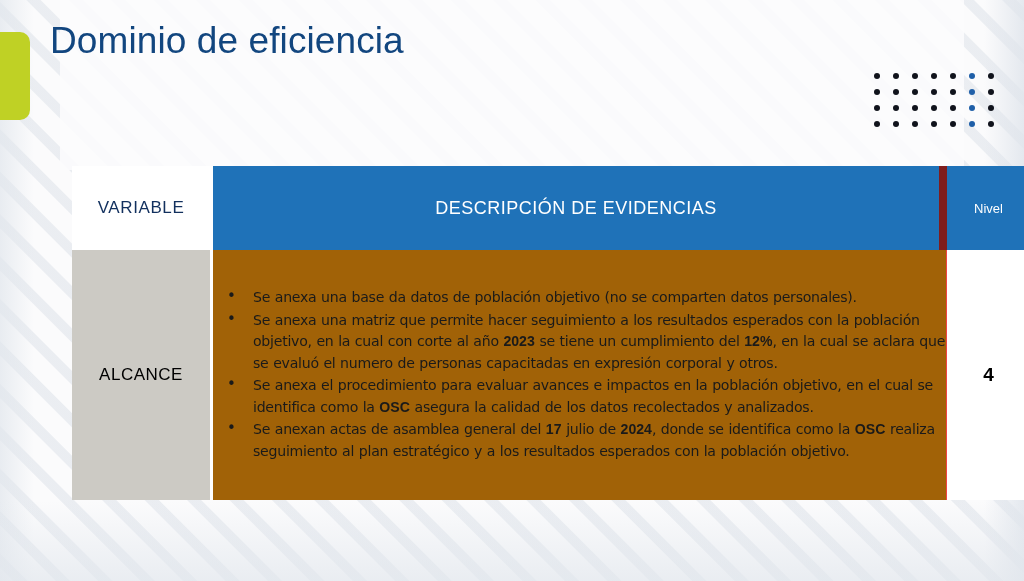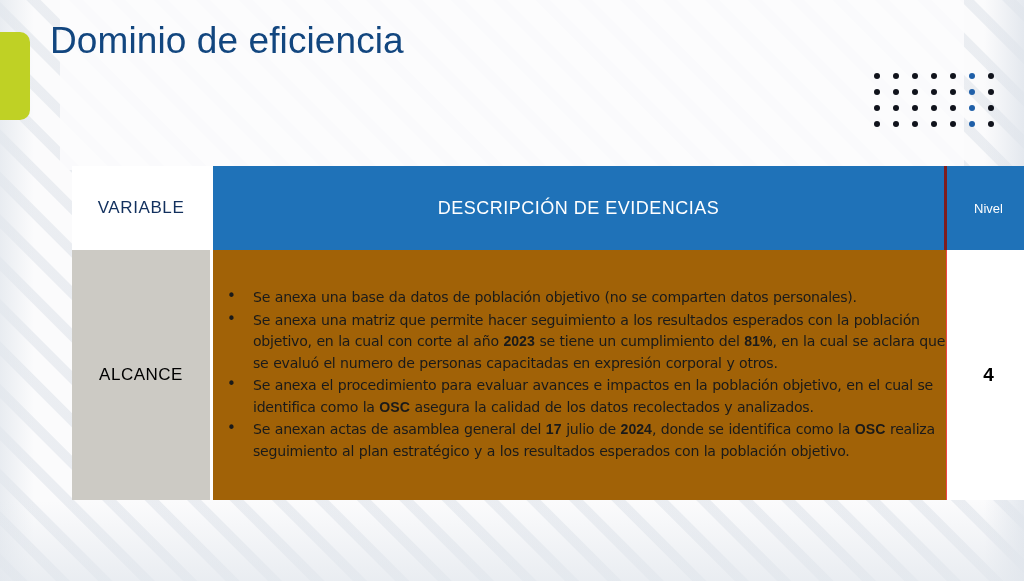--- a/index.html
+++ b/index.html
@@ -136,21 +136,21 @@
   .th-descripcion {
     width: 737px;
     height: 84px;
     background: #1f72b8;
     color: #ffffff;
     font-size: 18px;
     font-weight: 400;
     letter-spacing: 0.5px;
     text-align: center;
     border-left: 3px solid #ffffff;
-    border-right: 3px solid #7f1d1d;
+    border-right: 8px solid #7f1d1d;
   }
   .th-nivel {
     width: 83px;
     height: 84px;
     background: #1f72b8;
     color: #ffffff;
     font-size: 13px;
     font-weight: 400;
     text-align: center;
   }
@@ -269,21 +269,21 @@
         <th class="th-descripcion">DESCRIPCIÓN DE EVIDENCIAS</th>
         <th class="th-nivel">Nivel</th>
       </tr>
     </thead>
     <tbody>
       <tr>
         <td class="td-variable">ALCANCE</td>
         <td class="td-descripcion">
           <ul class="evidence-list" id="evidence-list">
               <li>Se anexa una base da datos de población objetivo (no se comparten datos personales).</li>
-              <li>Se anexa una matriz que permite hacer seguimiento a los resultados esperados con la población objetivo, en la cual con corte al año <span class="alt">2023</span> se tiene un cumplimiento del <span class="alt">81%</span>, en la cual se aclara que se evaluó el numero de personas capacitadas en expresión corporal y otros.</li>
+              <li>Se anexa una matriz que permite hacer seguimiento a los resultados esperados con la población objetivo, en la cual con corte al año <span class="alt">2023</span> se tiene un cumplimiento del <span class="alt">12%</span>, en la cual se aclara que se evaluó el numero de personas capacitadas en expresión corporal y otros.</li>
               <li>Se anexa el procedimiento para evaluar avances e impactos en la población objetivo, en el cual se identifica como la <span class="alt">OSC</span> asegura la calidad de los datos recolectados y analizados.</li>
               <li>Se anexan actas de asamblea general del <span class="alt">17</span> julio de <span class="alt">2024</span>,  donde se identifica como la <span class="alt">OSC</span> realiza seguimiento al plan estratégico y a los resultados esperados con la población objetivo.</li>
             </ul>
         </td>
         <td class="td-nivel">4</td>
       </tr>
     </tbody>
   </table>
 
 </div>

